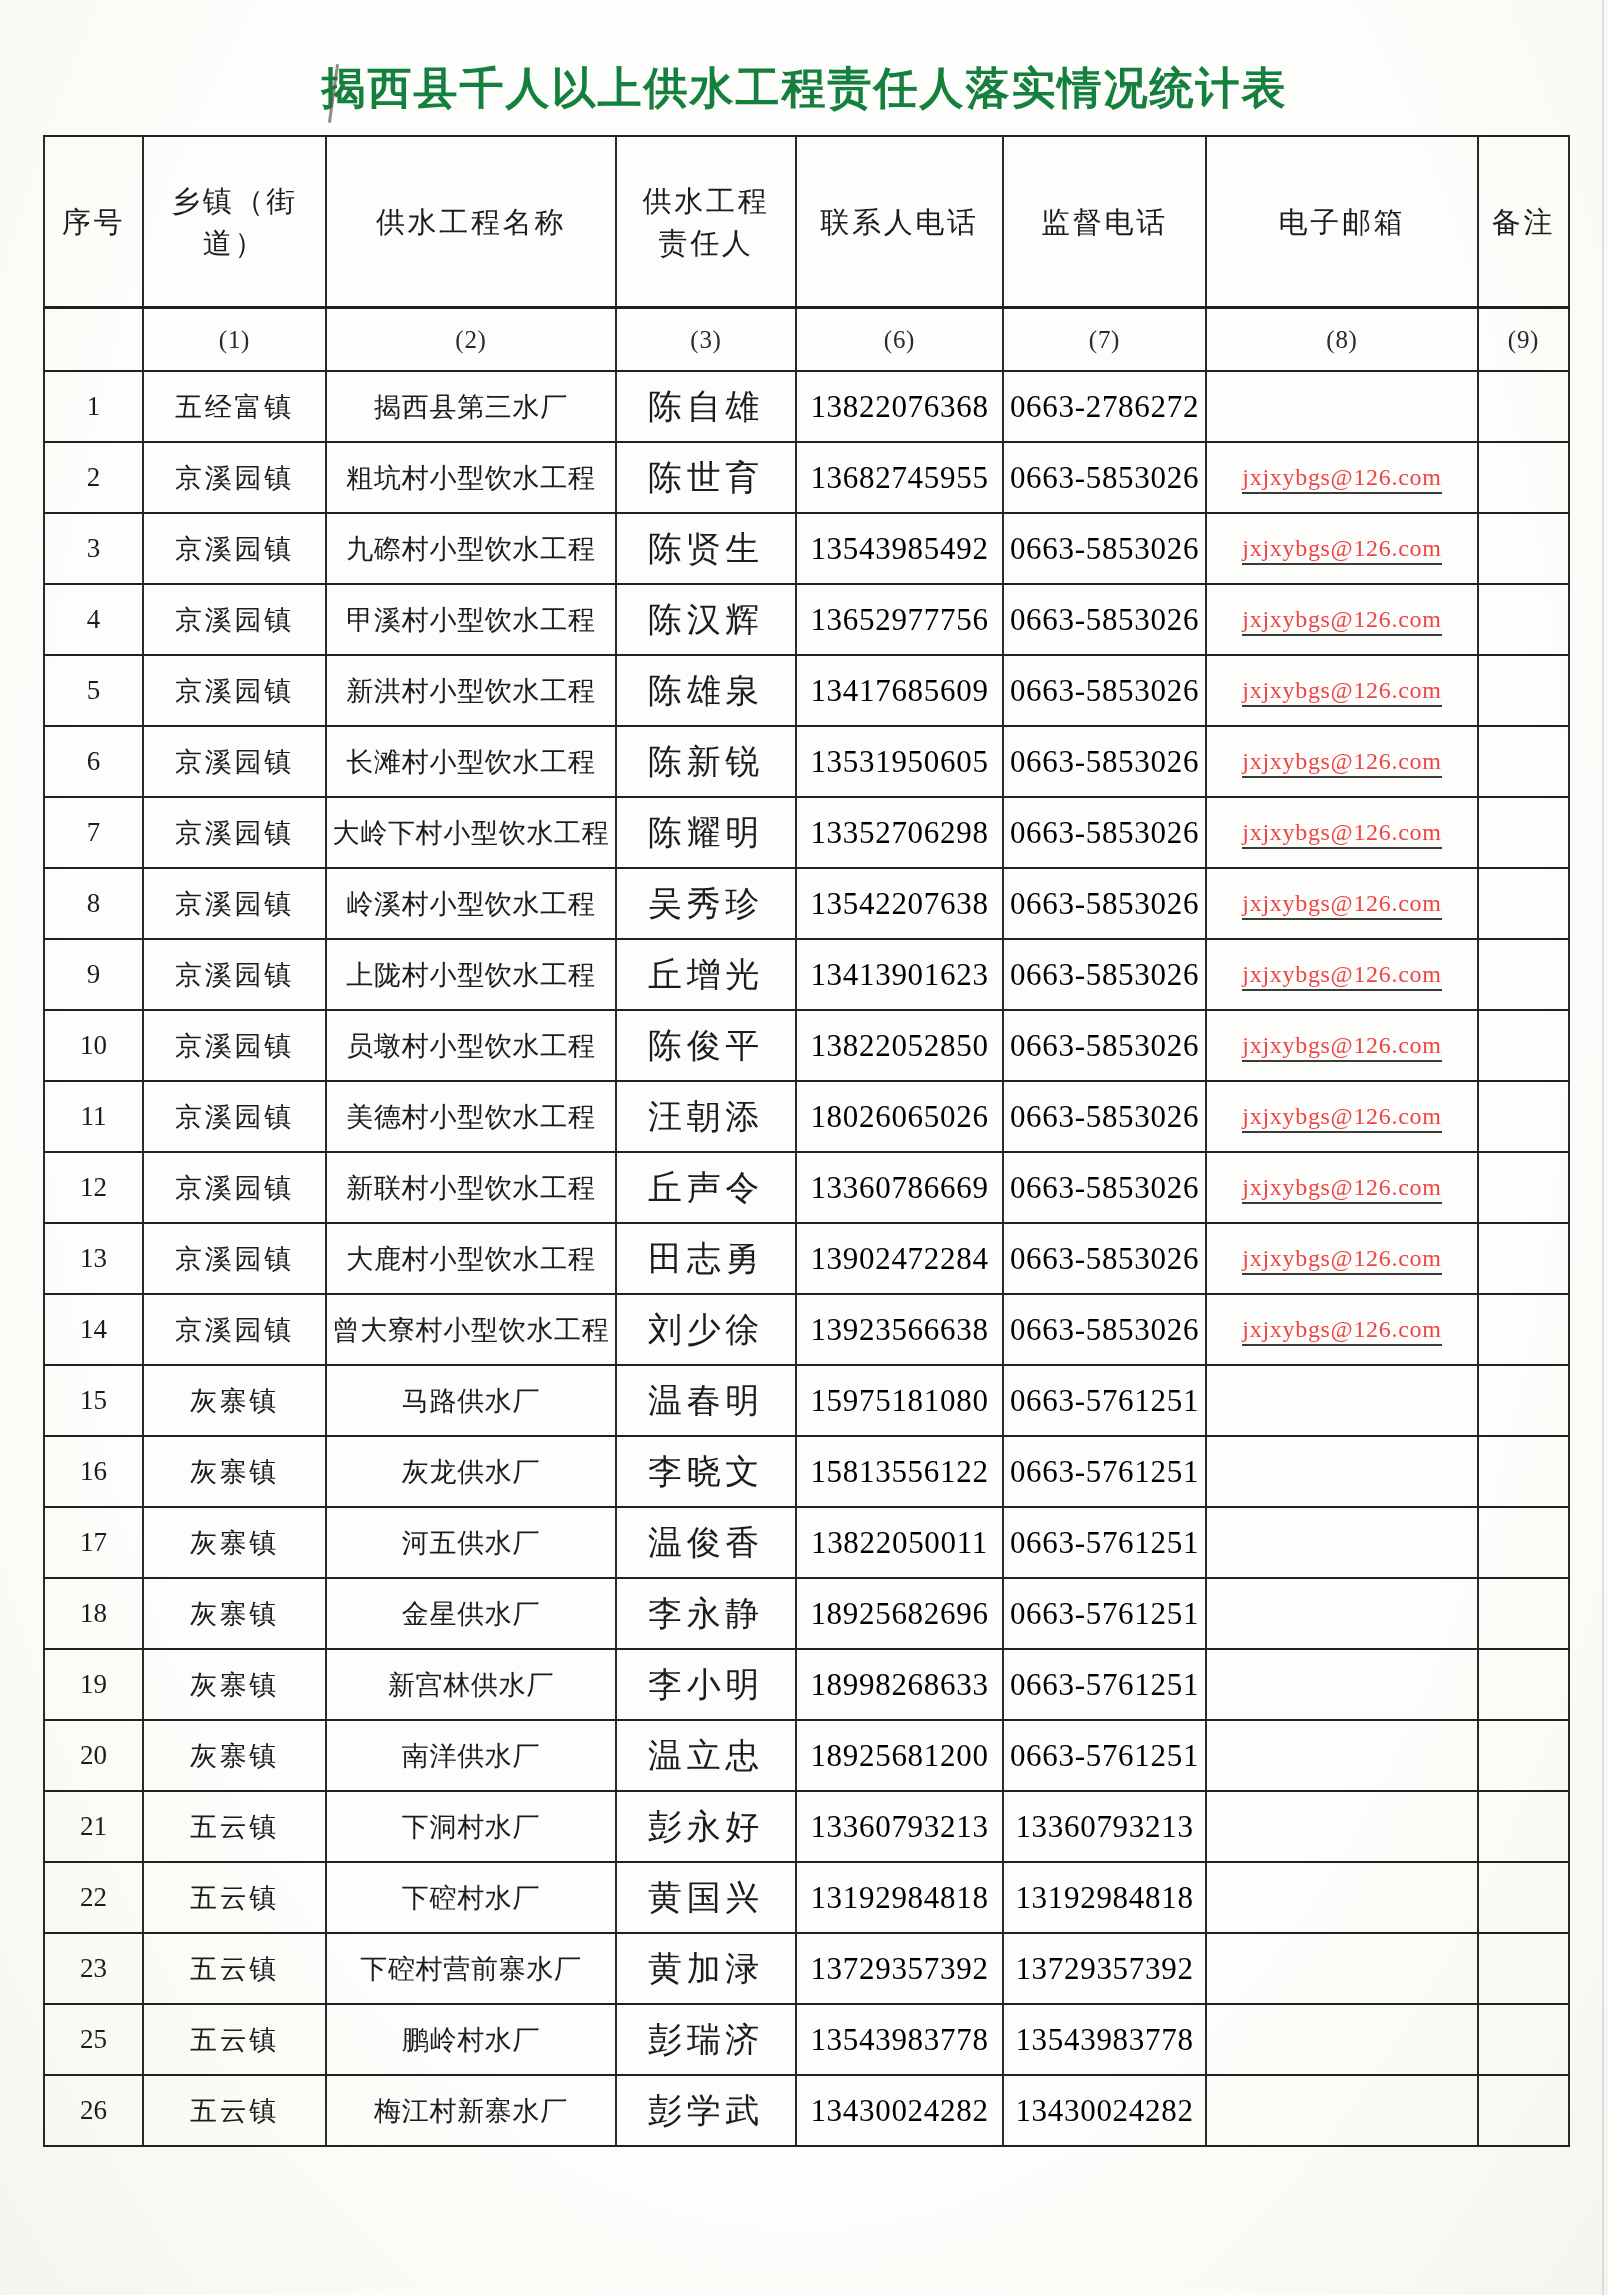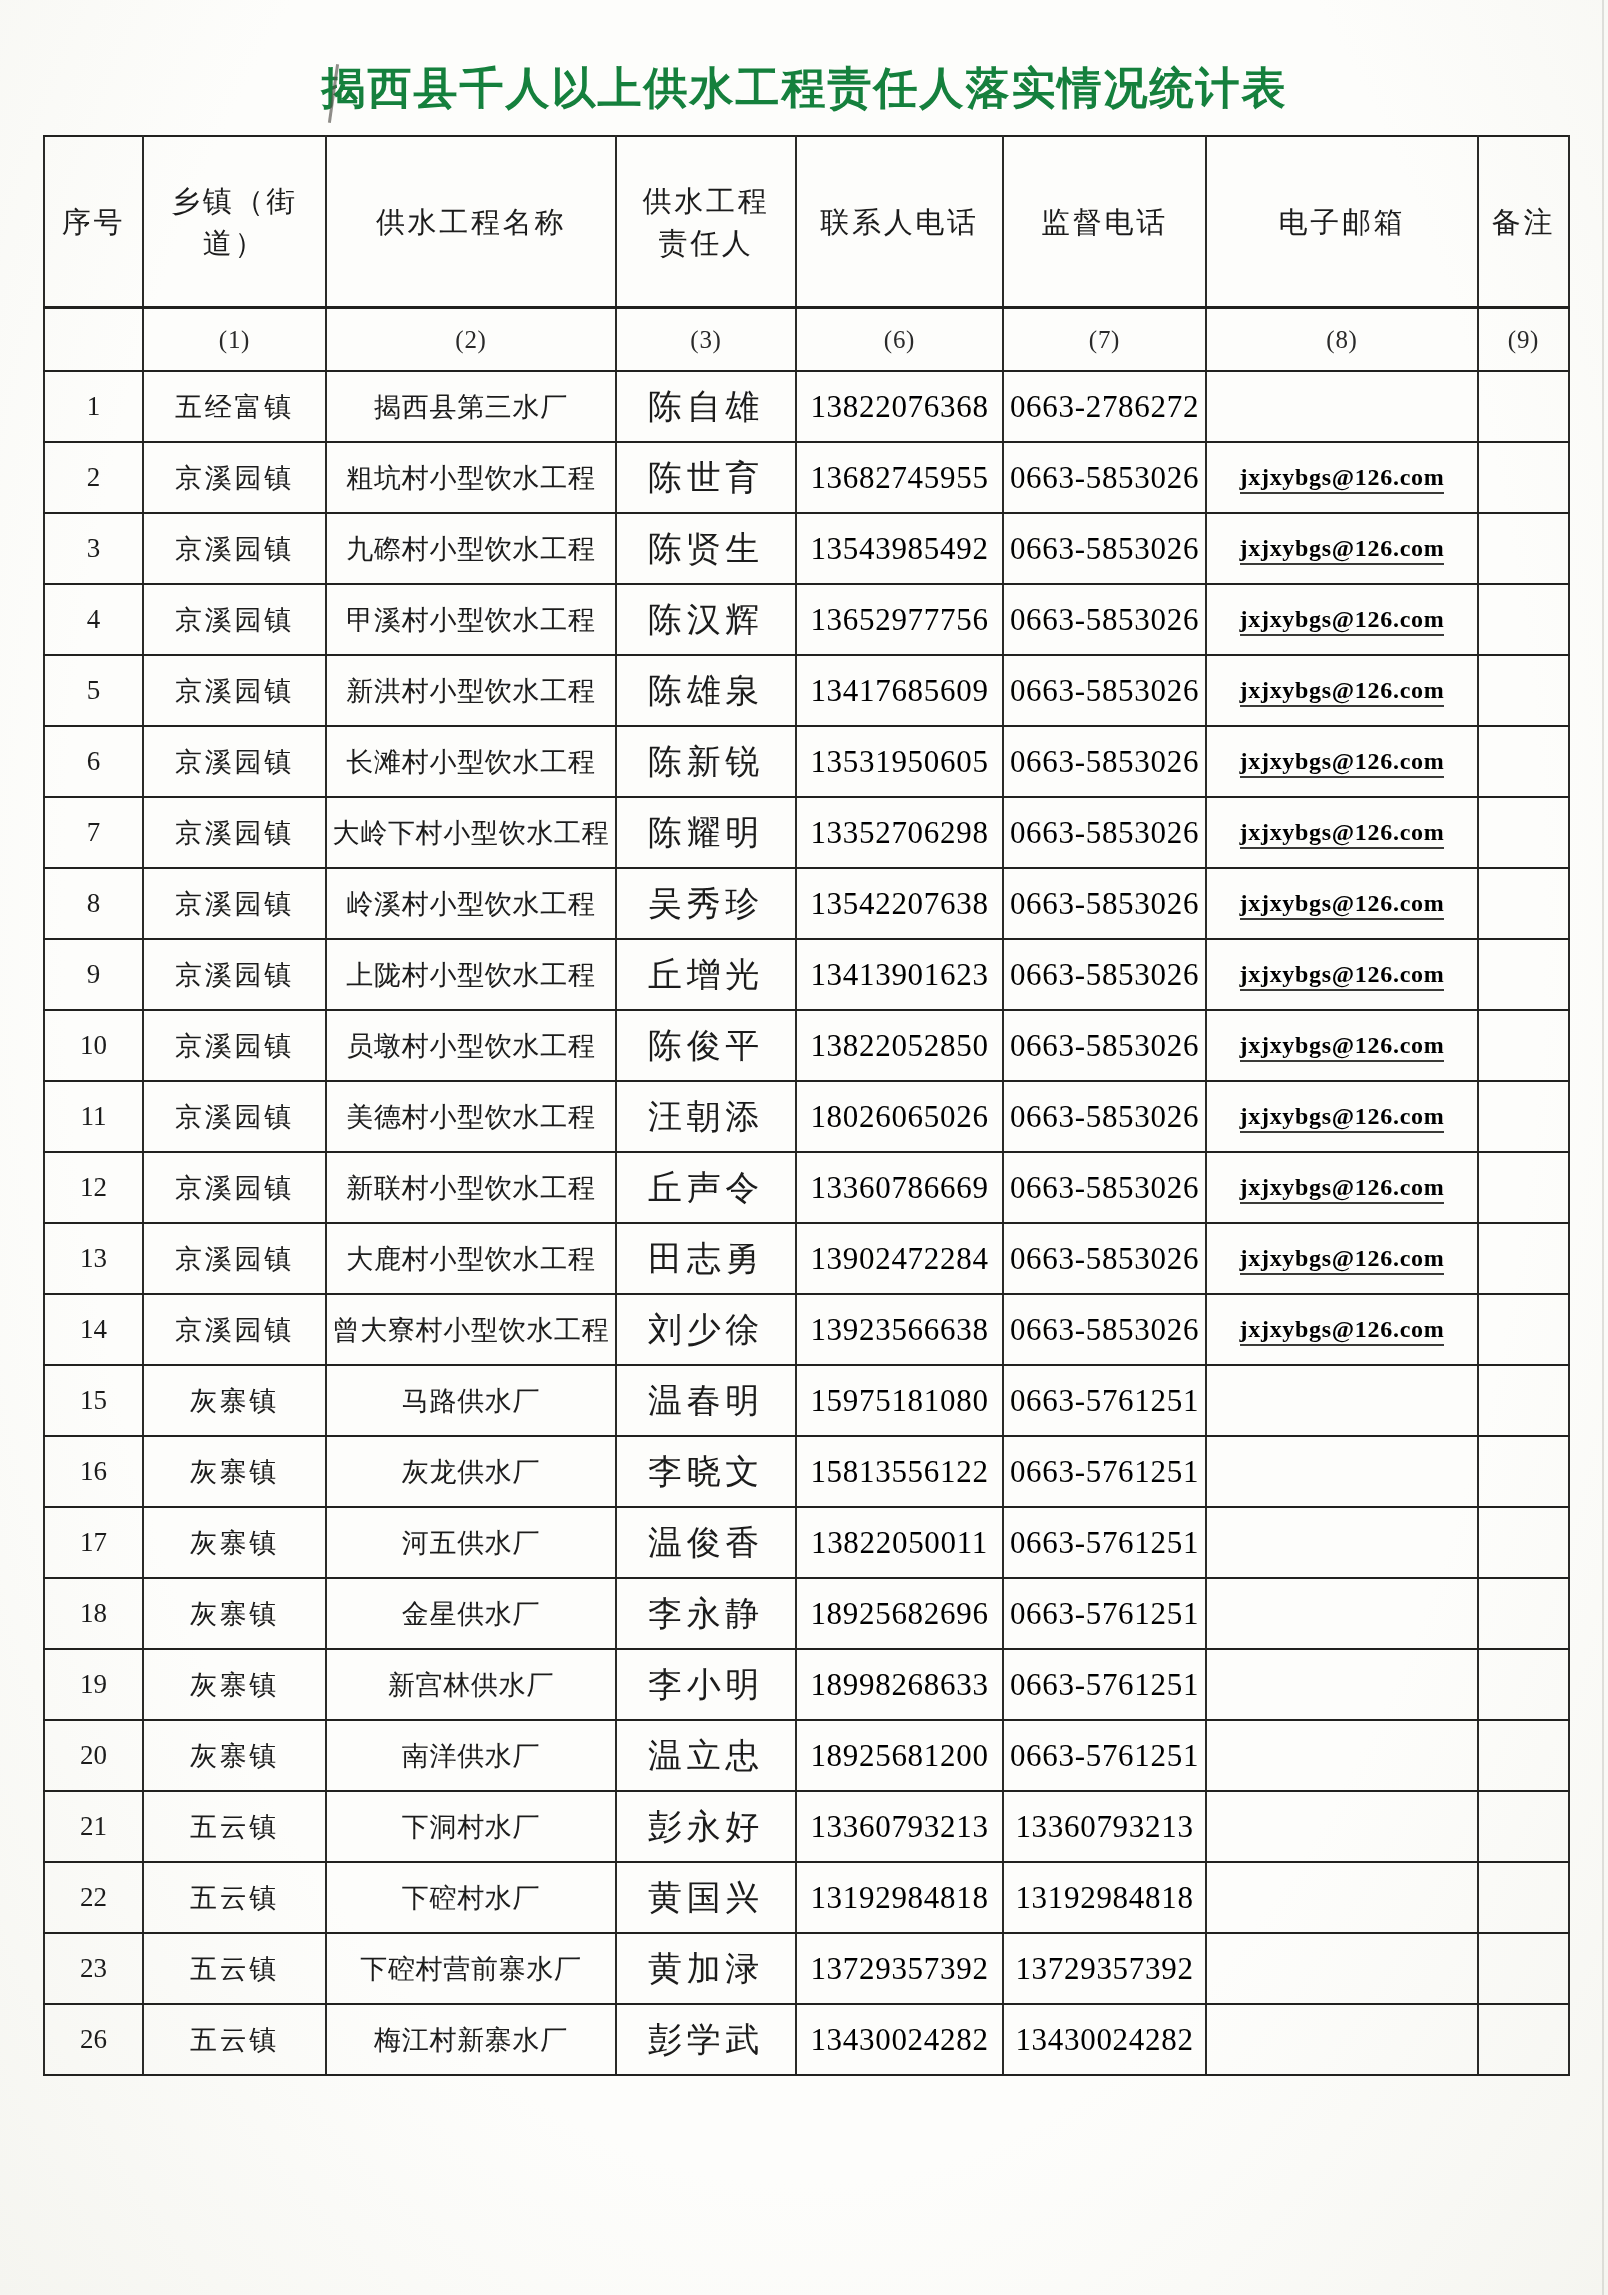--- a/index.html
+++ b/index.html
@@ -89,21 +89,21 @@
   td.c-person { font-size: 34px; letter-spacing: 4.7px; }
   td.c-phone, td.c-super { font-size: 31px; letter-spacing: 0.7px; color: #000000; }
   td.c-email  { font-size: 24px; letter-spacing: 0.7px; }
   td.c-remark { font-size: 25px; }
 
   .email-link {
     border-bottom: 2px solid #3a3a38;
     padding-bottom: 2px;
     color: #27272五5;
   }
-  .email-link { color: #000000; font-weight: bold; }
+  .email-link { color: #ef4444; }
 </style>
 </head>
 <body>
 
 <div class="edge-smudge-topleft"></div>
 <div class="edge-shadow-right"></div>
 
 <h1 class="doc-title">揭西县千人以上供水工程责任人落实情况统计表</h1>
 
 <table class="main">
@@ -366,20 +366,30 @@
     <td class="c-no">23</td>
     <td class="c-town">五云镇</td>
     <td class="c-project">下硿村营前寨水厂</td>
     <td class="c-person">黄加渌</td>
     <td class="c-phone">13729357392</td>
     <td class="c-super">13729357392</td>
     <td class="c-email"></td>
     <td class="c-remark"></td>
   </tr>
       <tr class="data-row">
+    <td class="c-no">25</td>
+    <td class="c-town">五云镇</td>
+    <td class="c-project">鹏岭村水厂</td>
+    <td class="c-person">彭瑞济</td>
+    <td class="c-phone">13543983778</td>
+    <td class="c-super">13543983778</td>
+    <td class="c-email"></td>
+    <td class="c-remark"></td>
+  </tr>
+      <tr class="data-row">
     <td class="c-no">26</td>
     <td class="c-town">五云镇</td>
     <td class="c-project">梅江村新寨水厂</td>
     <td class="c-person">彭学武</td>
     <td class="c-phone">13430024282</td>
     <td class="c-super">13430024282</td>
     <td class="c-email"></td>
     <td class="c-remark"></td>
   </tr>
     </tbody>

